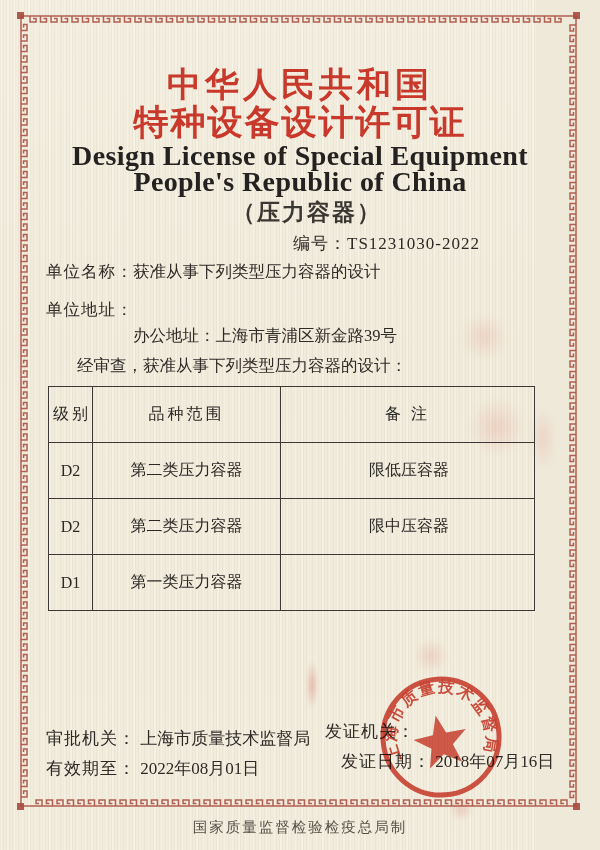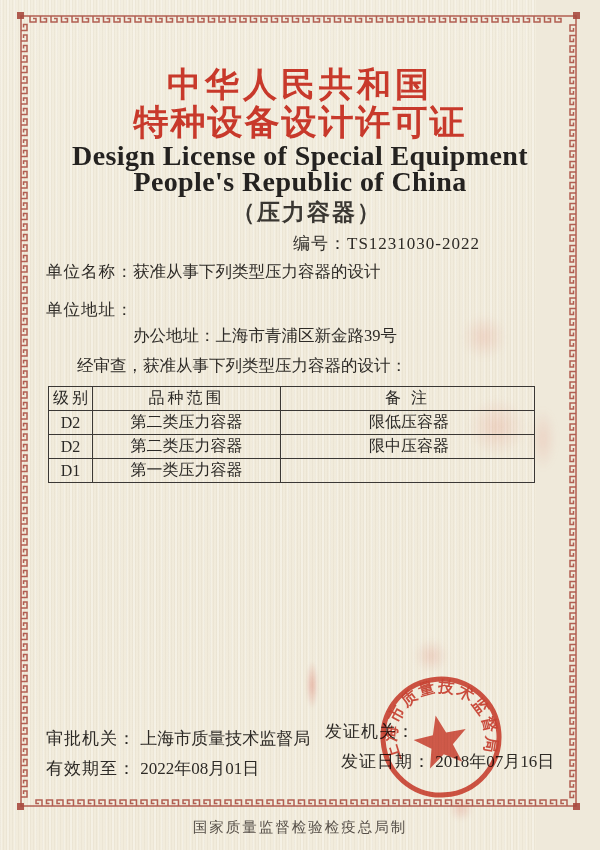--- a/index.html
+++ b/index.html
@@ -35,21 +35,21 @@
   .number-line{top:232px;left:293px;font-size:17px;color:#2d2a26;}
   .number-line .num{font-size:17px;letter-spacing:1px;}
   .field{font-size:16.5px;color:#2e2b27;white-space:nowrap;}
   .lbl{letter-spacing:1px;}
   .scope-table{
     position:absolute;left:48px;top:386px;width:486px;
     border-collapse:collapse;table-layout:fixed;
     font-size:16px;color:#2b2926;
   }
   .scope-table th,.scope-table td{
-    border:1.5px solid #3b3835;height:23px;padding:0 4px;
+    border:1.5px solid #3b3835;height:23px;padding:16px 4px;
     font-weight:normal;text-align:center;white-space:nowrap;overflow:hidden;
   }
   .scope-table th{letter-spacing:3px;}
   .scope-table td.remark{text-align:center;padding-left:7px;}
   .col-level{width:44px;} .col-range{width:188px;} .col-remark{width:254px;}
   .mono-cell{font-family:"Liberation Serif","DejaVu Serif",serif;}
   .footer-line{font-size:17px;color:#2d2a26;white-space:nowrap;}
   .made-by{
     top:818px;font-size:14.5px;color:#575049;letter-spacing:2px;
   }

